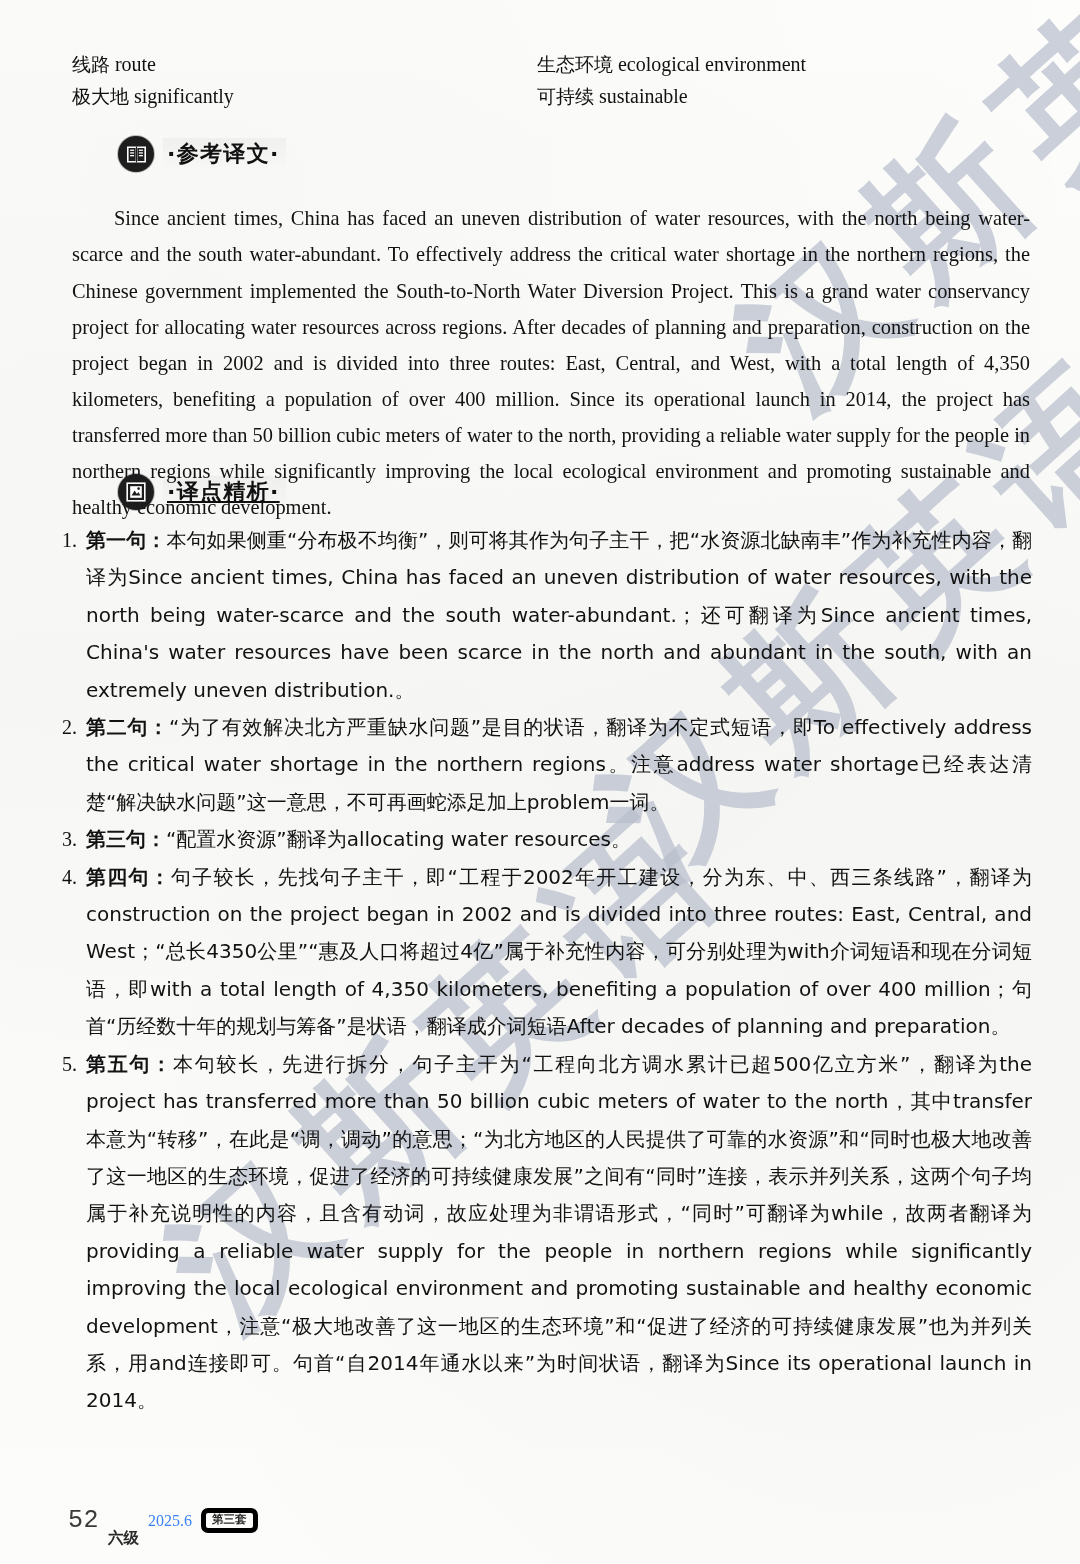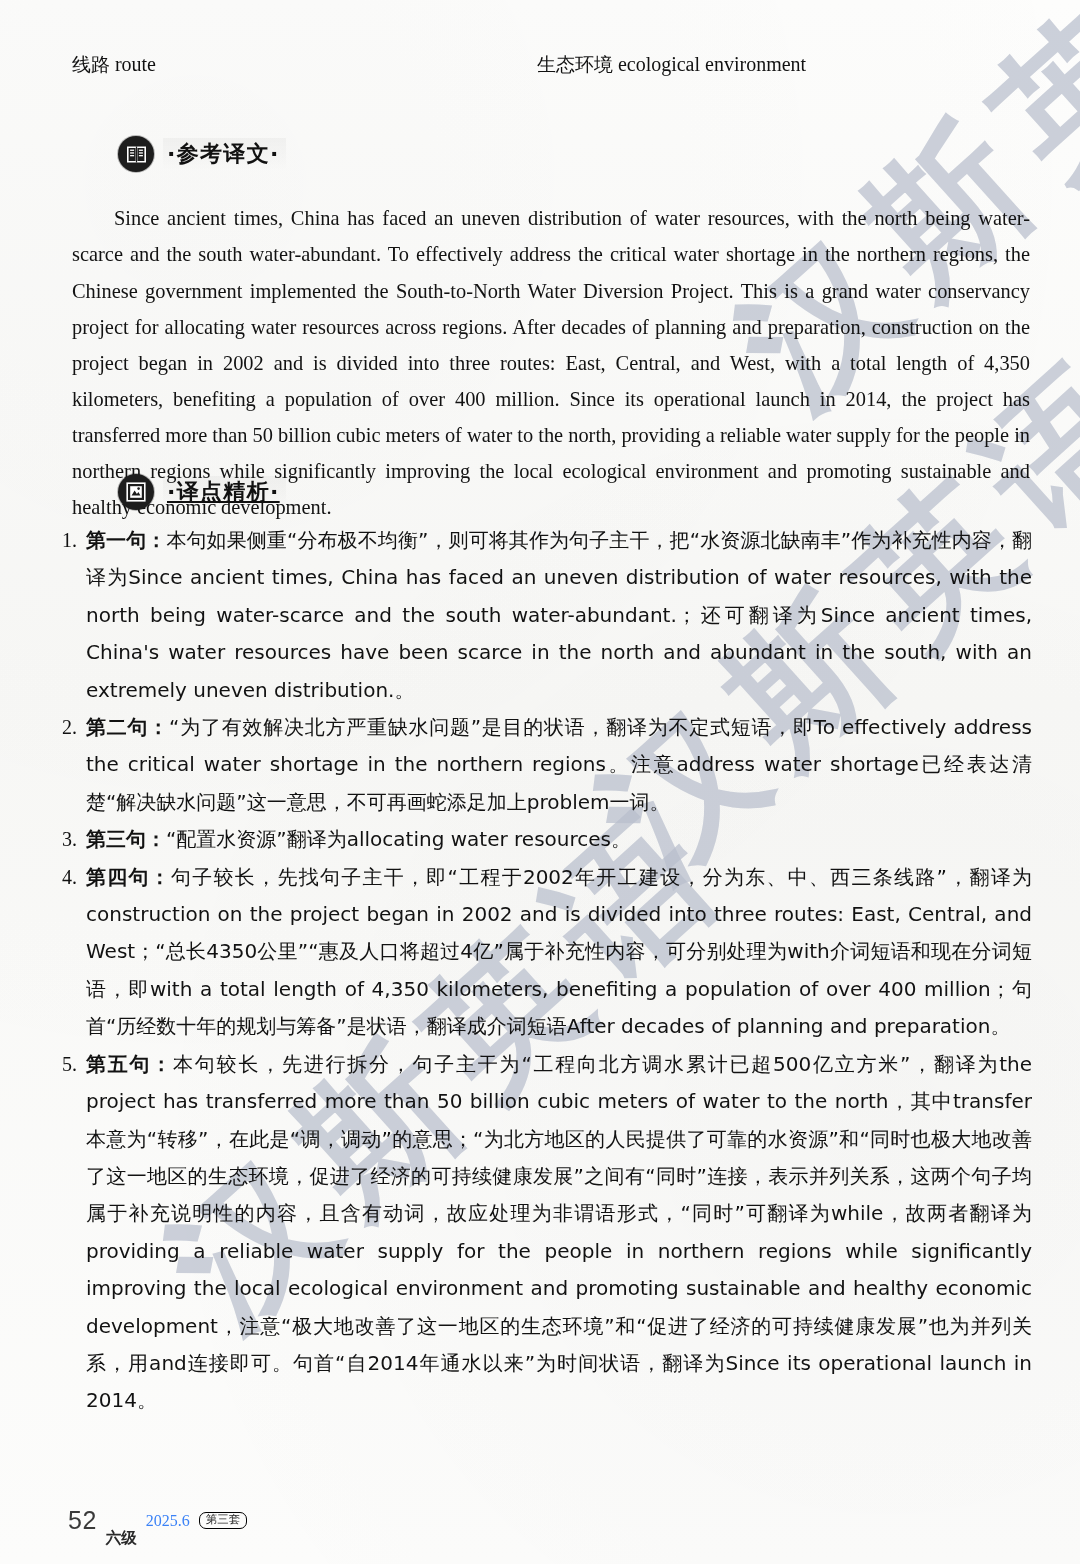--- a/index.html
+++ b/index.html
@@ -183,44 +183,44 @@
   
   .footer {
     position: absolute;
     left: 68px;
     top: 1492px;
     display: flex;
     align-items: center;
     gap: 9px;
   }
   .pg-num {
-    font-family: Liberation Sans, sans-serif;
+    font-family: Liberation Mono, monospace;
     font-size: 25px;
     color: #3a3a3a;
     font-weight: 400;
     letter-spacing: 0.02em;
   }
   .f-level {
     font-family: "DejaVu Sans", sans-serif;
     font-weight: 700;
     font-size: 15.5px;
     color: #2a2a2a;
     margin-top: 36px;
   }
   .f-date {
     font-family: "Liberation Serif", serif;
     font-size: 16px;
     color: #3b82f6;
   }
   .f-set {
     font-family: "DejaVu Sans", sans-serif;
     font-size: 11.5px;
-    font-weight: 400;
+    font-weight: 700;
     color: #2a2a2a;
-    border: 1px solid #000000;
+    border: 5px solid #000000;
     border-radius: 7px;
     padding: 1.5px 6px 2.5px 6px;
     line-height: 1;
   }
 </style>
 </head>
 <body>
 
 <div class="paper-tint"></div>
 
@@ -234,20 +234,30 @@
 
   <div class="vocab">
     <div class="vocab-row">
       <div class="vocab-col-l">
         <span class="cn">线路</span>
         <span class="en">route</span>
       </div>
       <div class="vocab-col-r">
         <span class="cn">生态环境</span>
         <span class="en">ecological environment</span>
+      </div>
+    </div>
+    <div class="vocab-row">
+      <div class="vocab-col-l">
+        <span class="cn">极大地</span>
+        <span class="en">significantly</span>
+      </div>
+      <div class="vocab-col-r">
+        <span class="cn">可持续</span>
+        <span class="en">sustainable</span>
       </div>
     </div>
   </div>
 
   <div class="sec-head" id="head-translation">
     <span class="sec-badge">
       <svg width="21" height="19" viewBox="0 0 21 19" aria-hidden="true">
         <rect x="1" y="1.5" width="19" height="16" fill="#ffffff"></rect>
         <rect x="2.6" y="3" width="7" height="13" fill="#1d1d1d"></rect>
         <rect x="11.4" y="3" width="7" height="13" fill="#1d1d1d"></rect>

